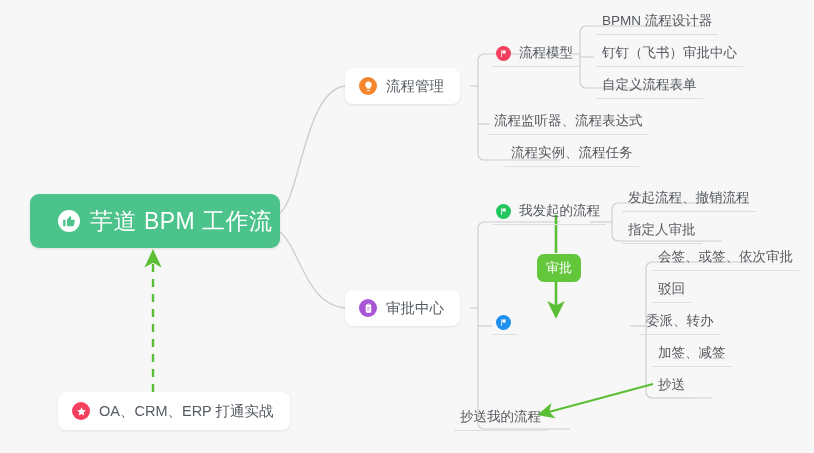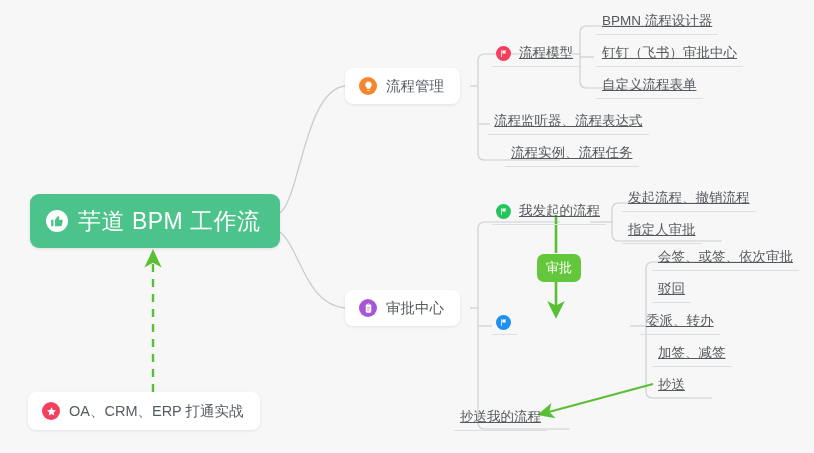--- a/index.html
+++ b/index.html
@@ -21,21 +21,21 @@
   }
 
   
   .root-node {
     position: absolute;
     left: 30px; top: 194px;
     width: 250px; height: 54px;
     background: #4CC38A;
     border-radius: 9px;
     display: flex; align-items: center;
-    padding-left: 16px;
+    padding-left: 28px;
     box-shadow: 0 1px 3px rgba(0,0,0,0.10);
     z-index: 6;
   }
   .root-label {
     color: #ffffff;
     font-size: 23px;
     letter-spacing: 0.5px;
     margin-left: 10px;
     white-space: nowrap;
   }
@@ -75,21 +75,21 @@
     display: flex; align-items: flex-end;
     padding: 0 6px 4px 6px;
     border-bottom: 1px solid #dcdee0;
     color: #55595e;
     font-size: 13.5px;
     white-space: nowrap;
     height: 26px;
     z-index: 4;
   }
   .leaf.with-icon { padding-left: 4px; }
-  .leaf .ltxt { margin-left: 0; text-decoration: underline; }
+  .leaf .ltxt { margin-left: 0; }
   .leaf.with-icon .ltxt { margin-left: 8px; }
   .leaf-inner {
     display: flex; align-items: center;
     width: 100%;
   }
 
   
   .badge {
     position: absolute;
     background: #63C63B;
@@ -258,21 +258,21 @@
   </div>
 
   <div class="leaf" style="left:454px; top:405px;">
     <span class="ltxt">抄送我的流程</span>
   </div>
 
   <div class="badge" style="left:537px; top:254px;">
     <span>审批</span>
   </div>
 
-  <div class="card-node" style="left:28px; top:392px; height:38px;text-align:center;">
+  <div class="card-node" style="left:58px; top:392px; height:38px;text-align:center;">
     <span class="ic" style="background:#F43F5E;">
       <svg width="11" height="11" viewBox="0 0 24 24" fill="#ffffff">
         <path d="M12 2.5l2.9 6 6.6.9-4.8 4.6 1.2 6.5L12 17.4 6.1 20.5l1.2-6.5L2.5 9.4l6.6-.9z"></path>
       </svg>
     </span>
     <span class="card-label">OA、CRM、ERP 打通实战</span>
   </div>
 
 </div>
 

